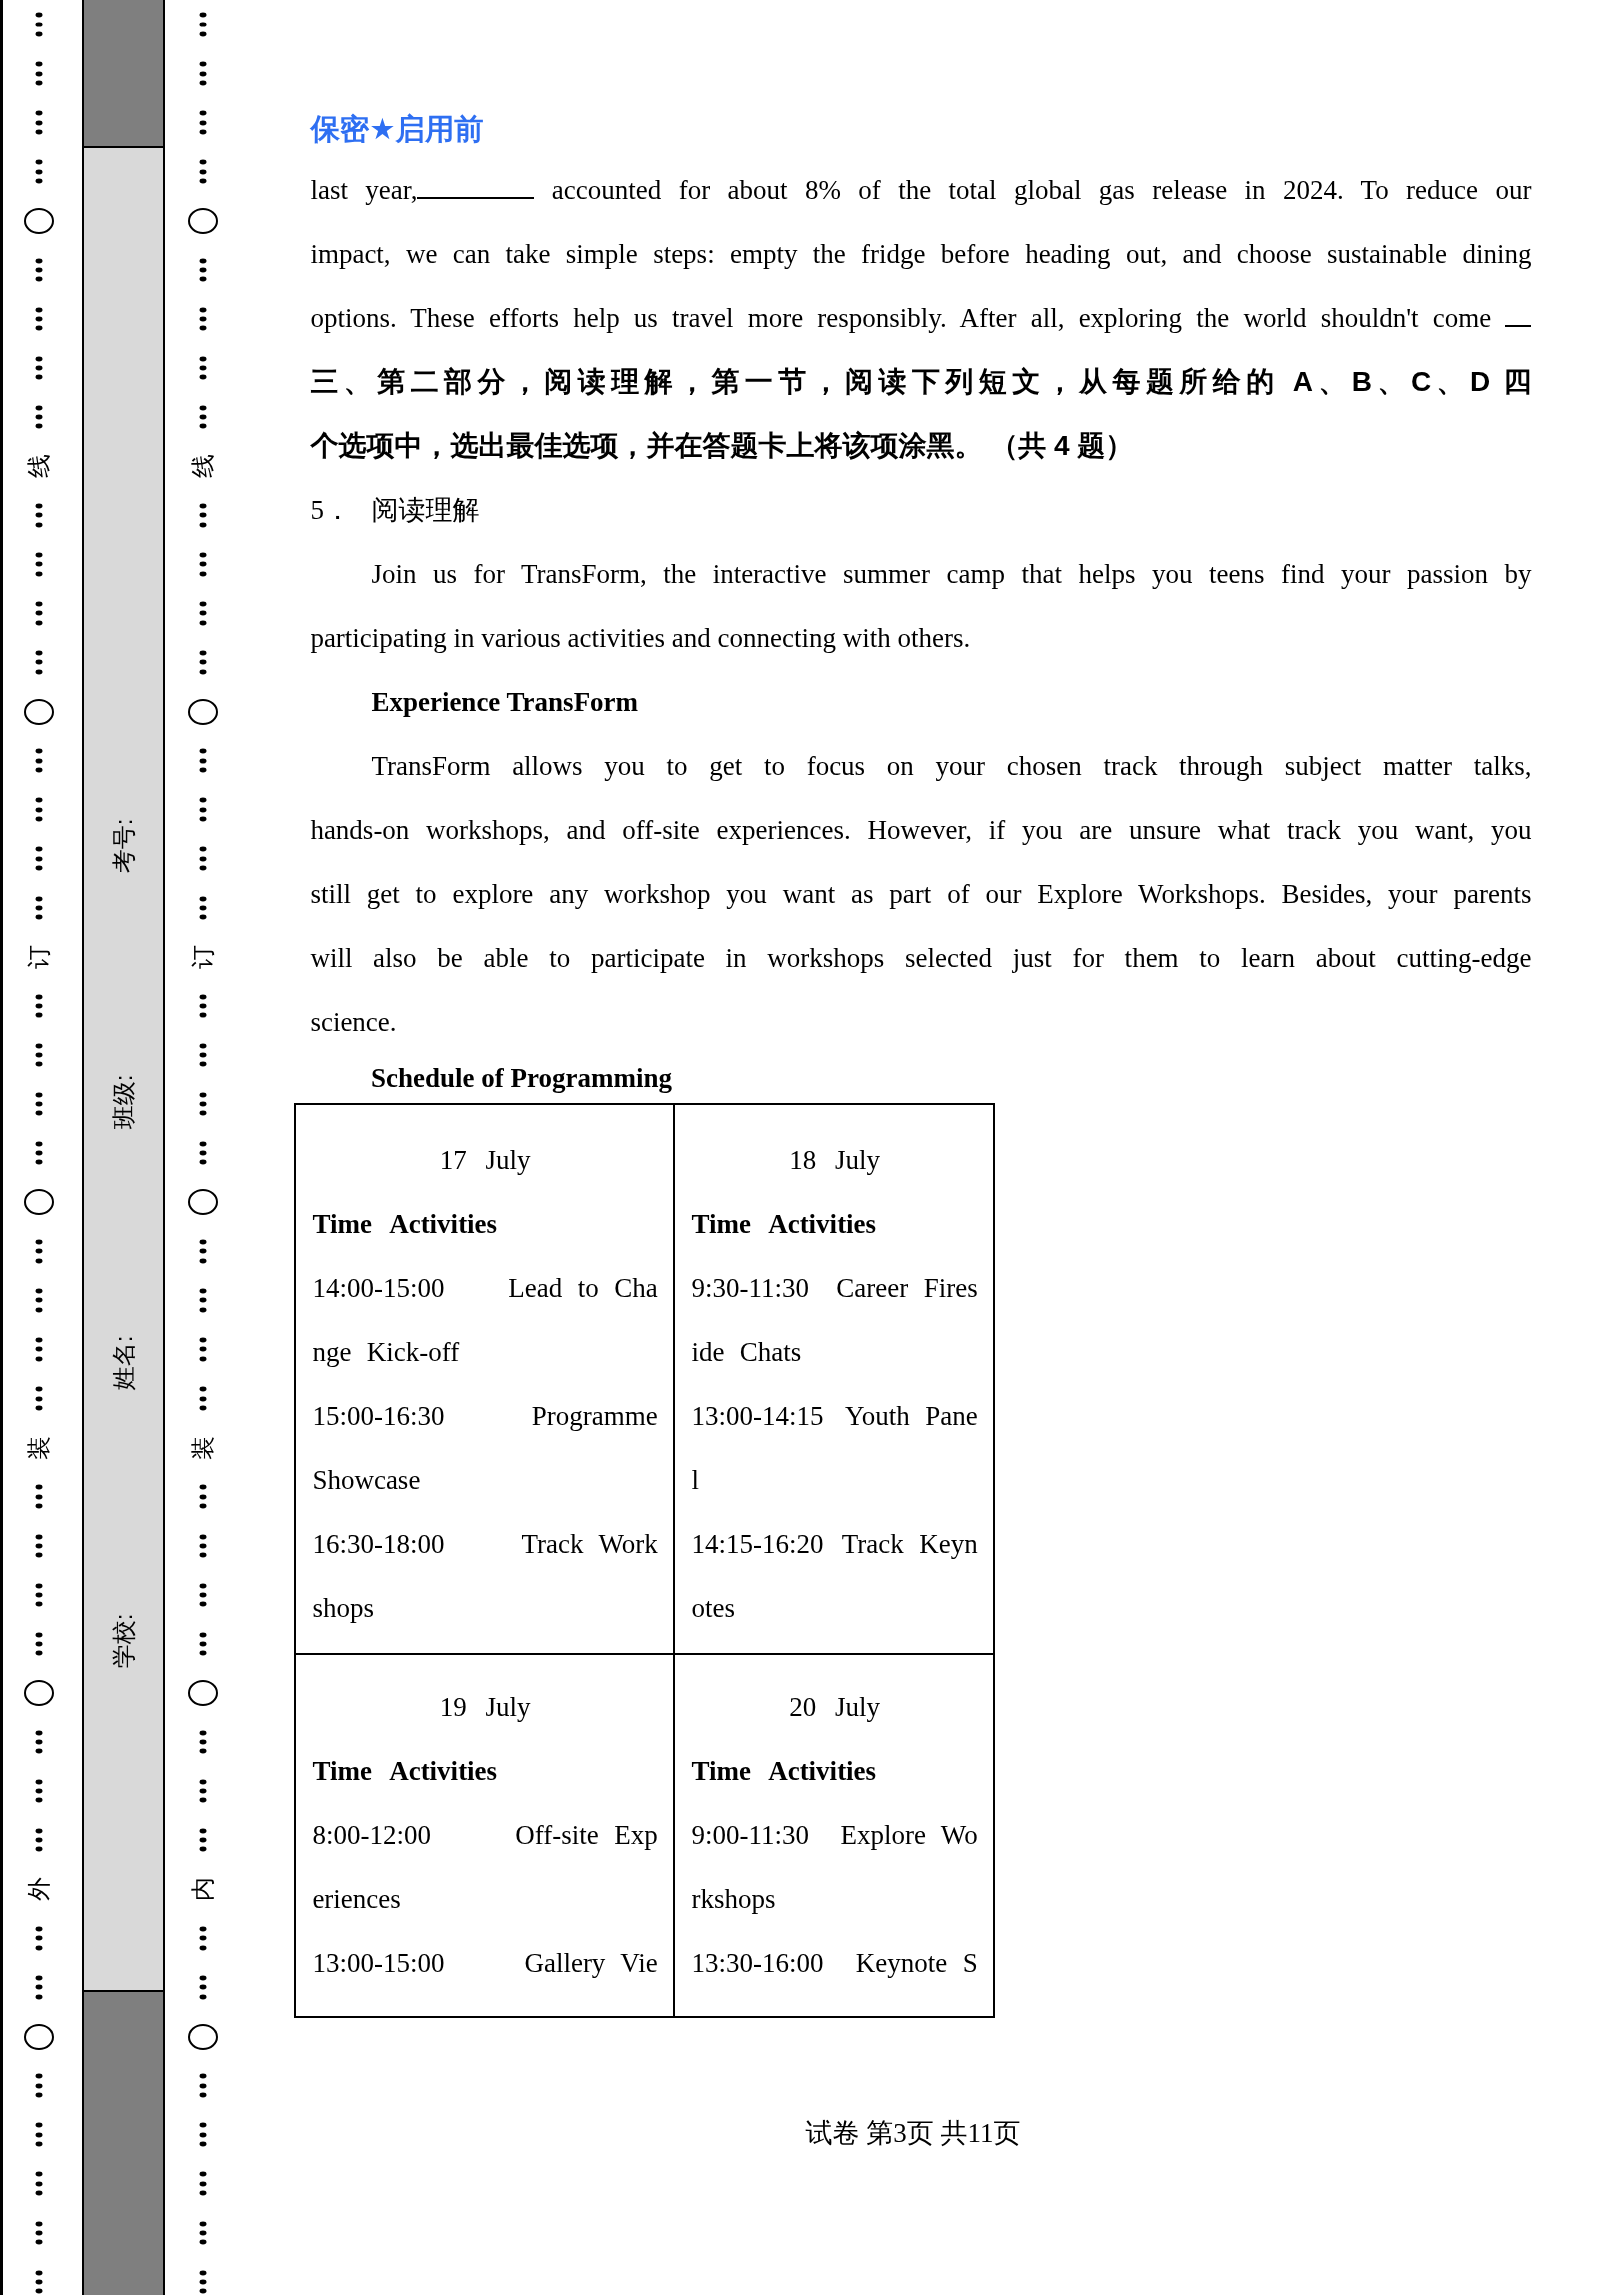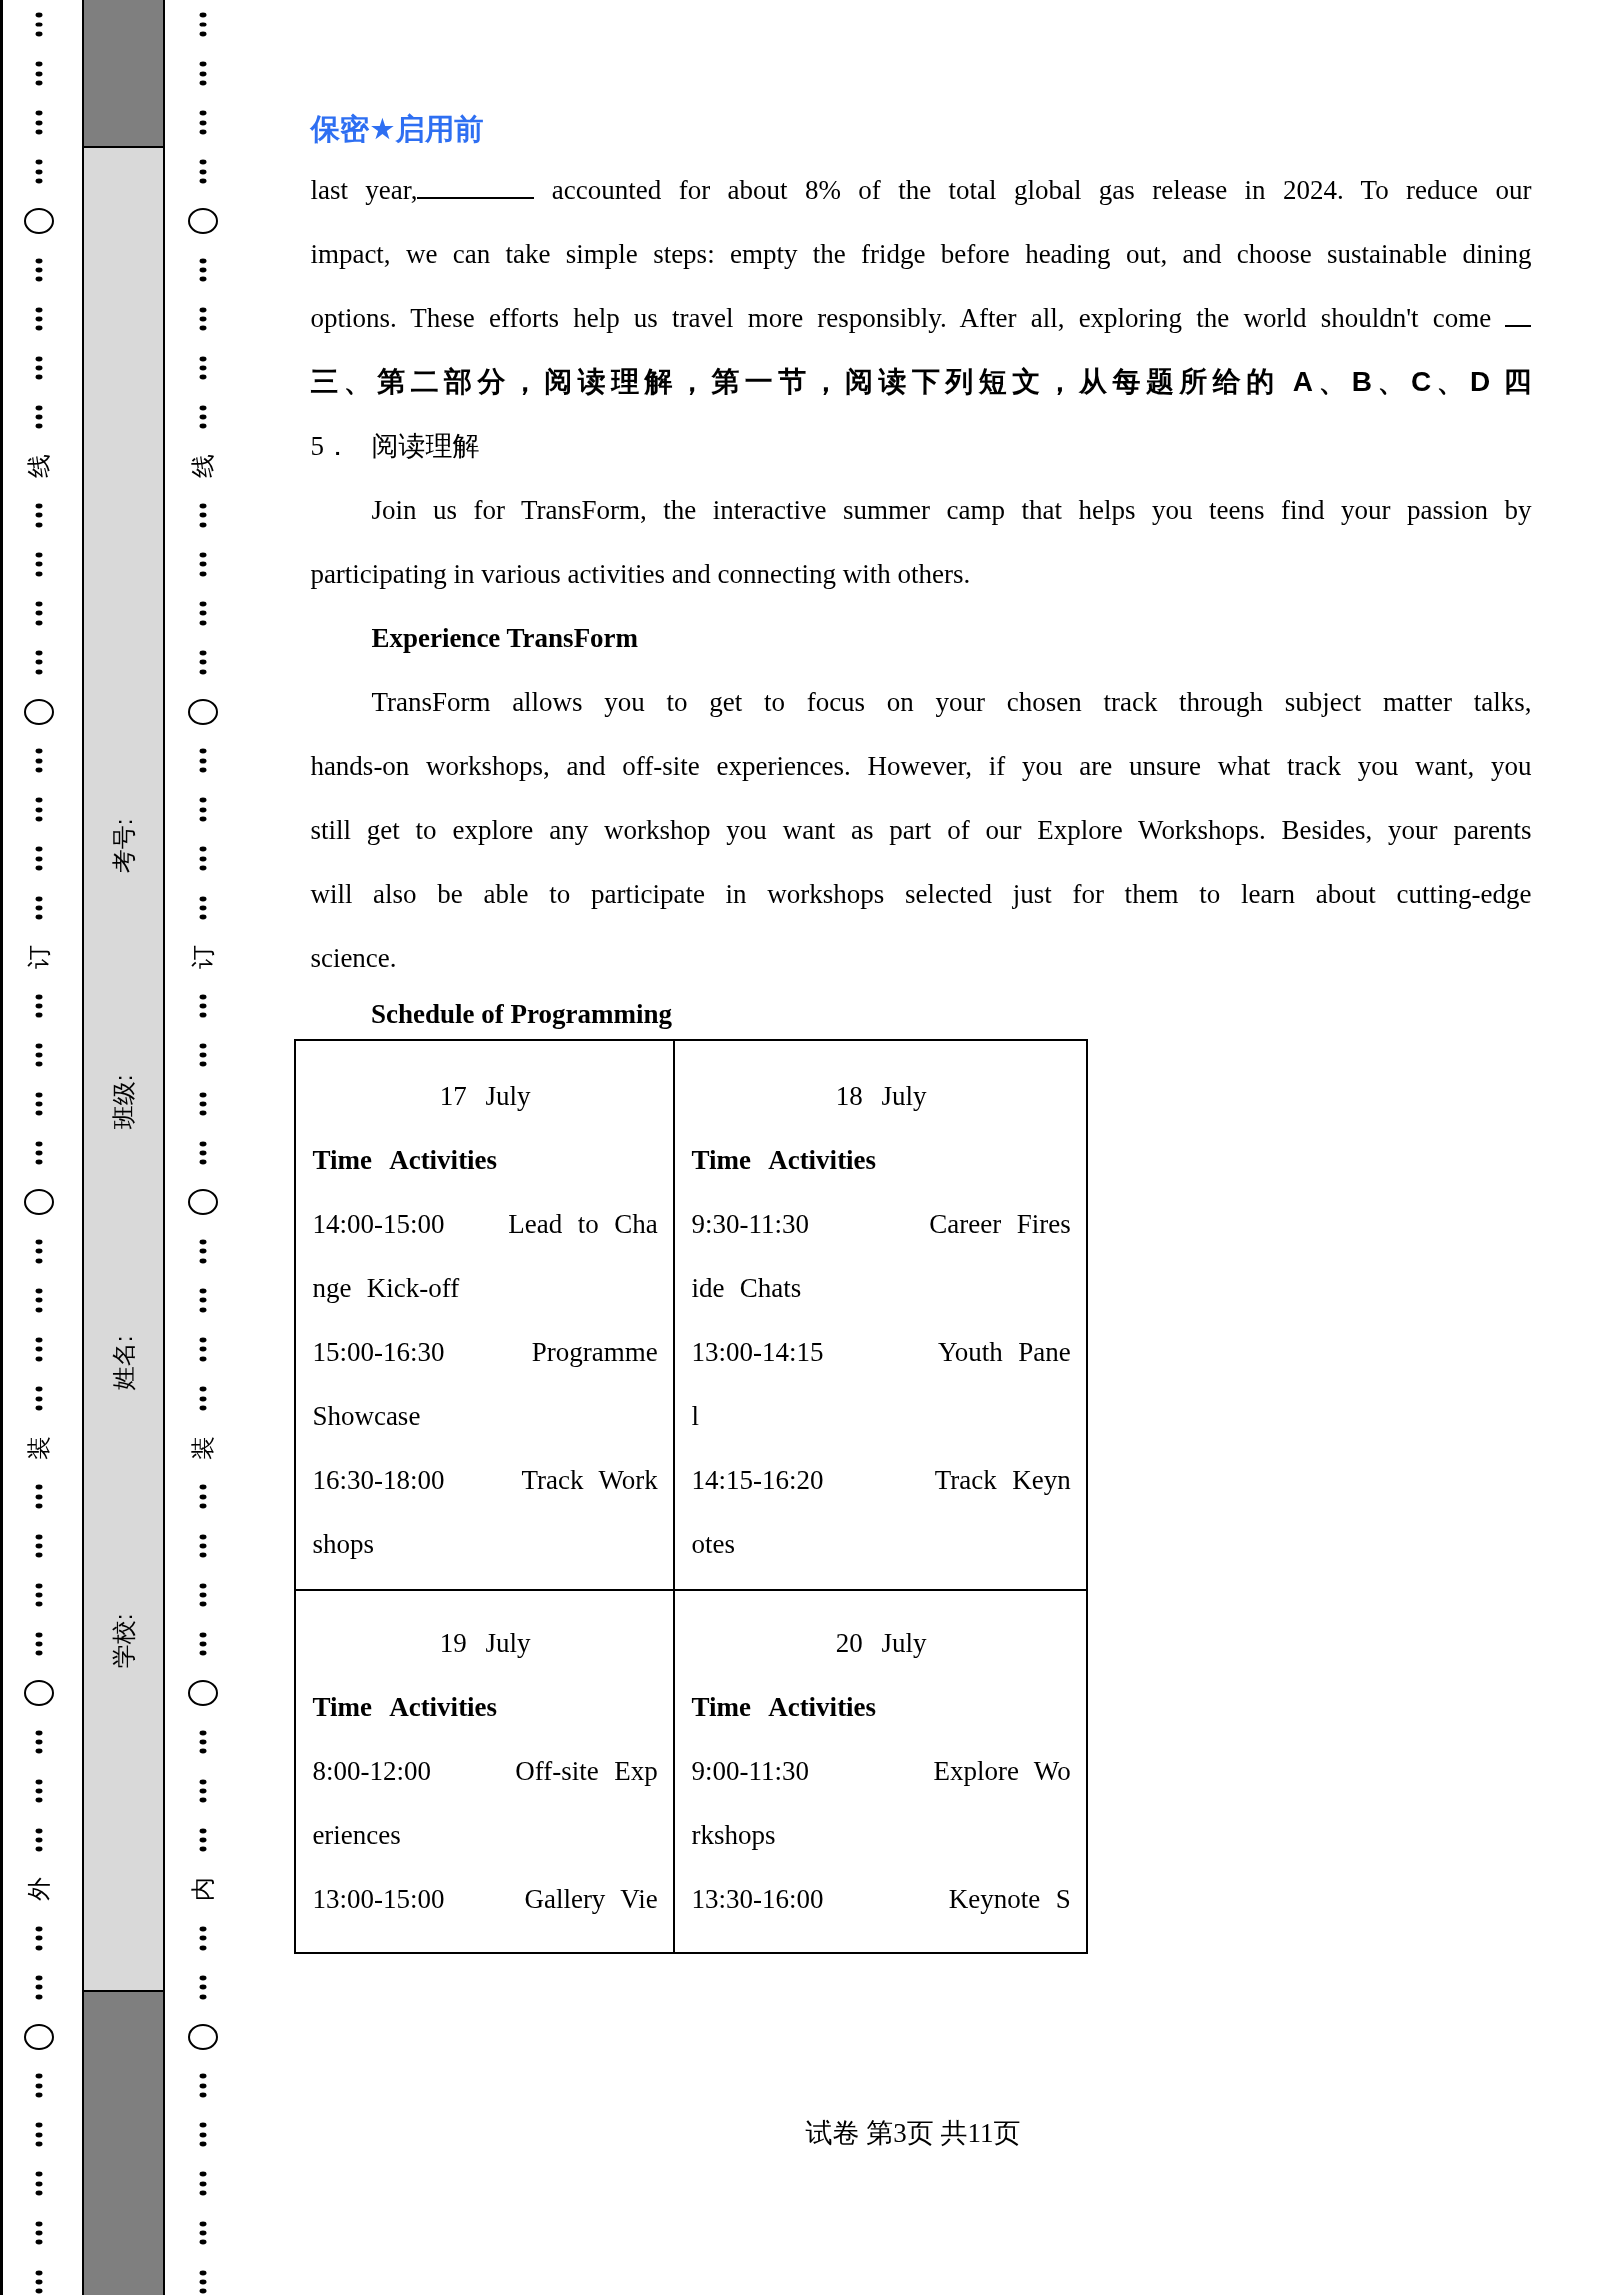--- a/index.html
+++ b/index.html
@@ -31,21 +31,21 @@
   .bl.j{white-space:normal;text-align:justify;text-align-last:justify;}
   .blank{display:inline-block;width:117px;height:5.5px;border-bottom:2.2px solid #000;}
   .blank.short{width:26px;}
   .cnhead{font-family:"Liberation Sans","DejaVu Sans",sans-serif;font-weight:bold;font-size:28px;}
   .indent{text-indent:61px;}
   .qline{display:flex;}
   .qnum{display:inline-block;width:61px;}
   .subhead{font-weight:bold;}
   .ttitle{margin-left:77px;width:1160px;height:49px;line-height:49px;font-size:27px;font-weight:bold;}
   
-  .sched{margin-left:0;width:794px;border:2.7px solid #000;box-sizing:border-box;}
+  .sched{margin-left:0;width:701px;border:2.7px solid #000;box-sizing:border-box;}
   .trow{display:flex;box-sizing:border-box;}
   .trow1{height:550px;border-bottom:2.2px solid #000;}
   .trow2{height:361px;overflow:hidden;}
   .tcell{box-sizing:border-box;padding:23px 15.3px 0 16.4px;overflow:hidden;}
   .tcell.c0{width:379px;border-right:2.2px solid #000;}
   .tcell.c1{flex:1;}
   .trow2 .tcell{padding-top:19.6px;}
   .tl{height:64px;line-height:64px;font-size:27px;display:flex;justify-content:space-between;white-space:nowrap;}
   .tl .frag{word-spacing:8.7px;}
   .tl.date{justify-content:center;word-spacing:12px;}
@@ -321,20 +321,21 @@
 </div>
 
 <div class="content">
   <div class="secret">保密★启用前</div>
 
   <div class="bl j"><span>last year,</span><span class="blank"></span> <span>accounted for about 8% of the total global gas release in 2024. To reduce our</span></div>
   <div class="bl j">impact, we can take simple steps: empty the fridge before heading out, and choose sustainable dining</div>
   <div class="bl j"><span>options. These efforts help us travel more responsibly. After all, exploring the world shouldn't come</span> <span class="blank short"></span></div>
 
   <div class="bl cnhead j">三、第二部分，阅读理解，第一节，阅读下列短文，从每题所给的 A、B、C、D 四</div>
+  <div class="bl cnhead">个选项中，选出最佳选项，并在答题卡上将该项涂黑。 （共 4 题）</div>
 
   <div class="bl qline">
     <span class="qnum">5．</span>
     <span>阅读理解</span>
   </div>
 
   <div class="bl j indent">Join us for TransForm, the interactive summer camp that helps you teens find your passion by</div>
   <div class="bl">participating in various activities and connecting with others.</div>
 
   <div class="bl subhead indent">Experience TransForm</div>

